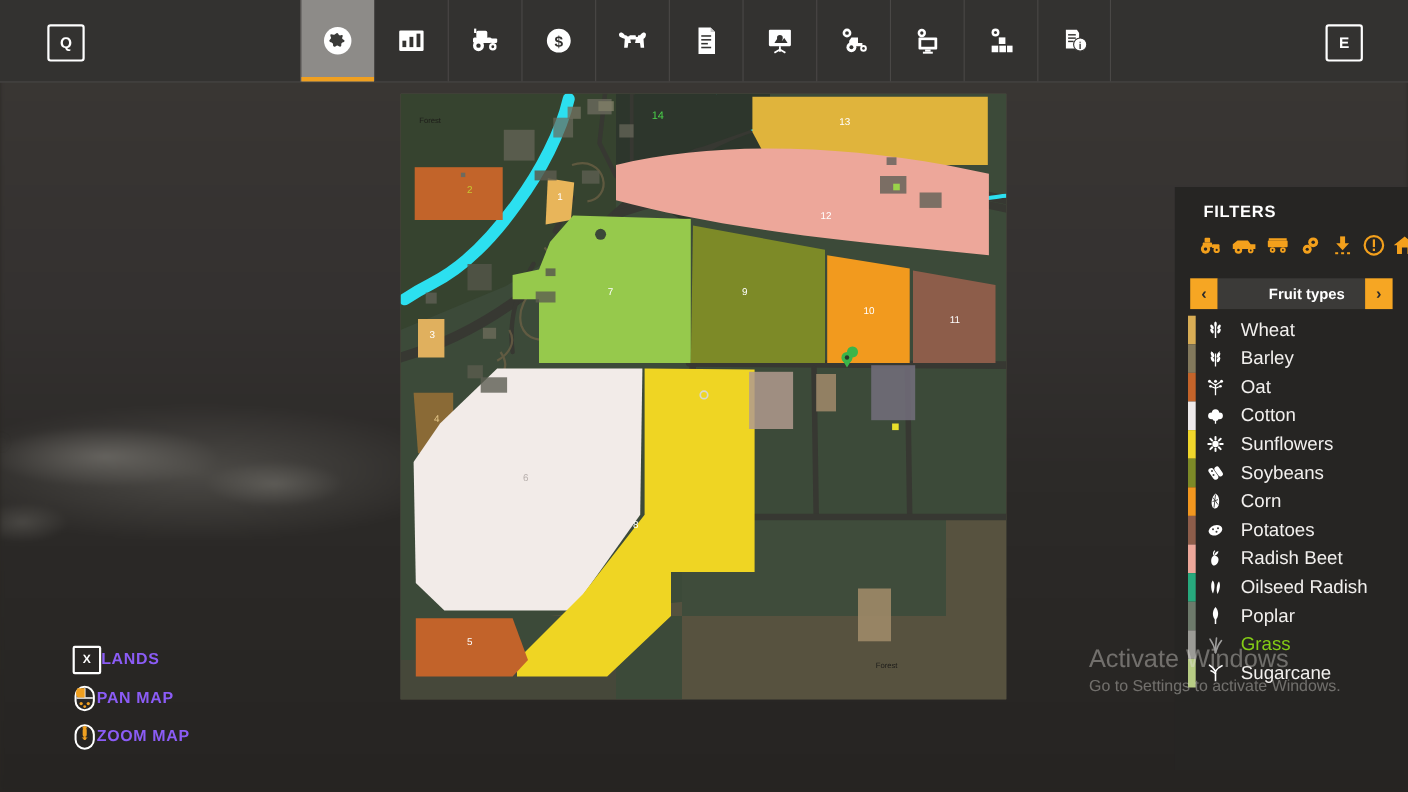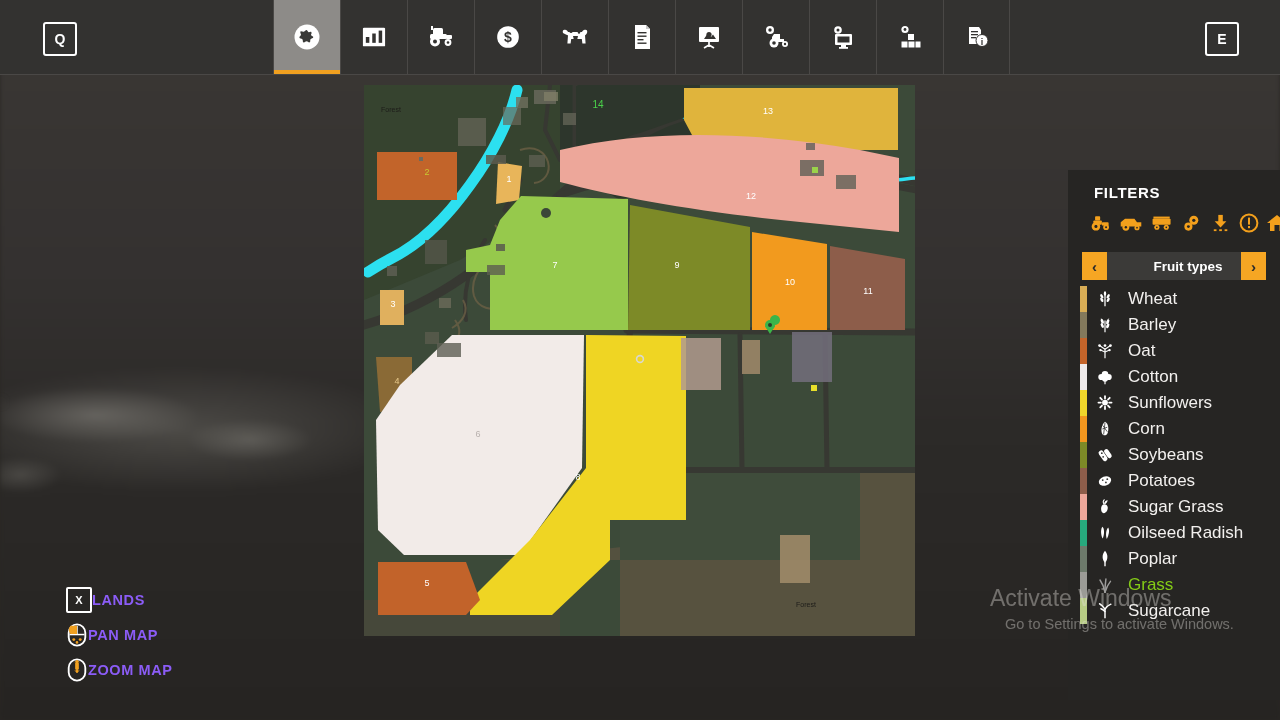--- a/index.html
+++ b/index.html
@@ -113,21 +113,21 @@
   .fruit-row.dim .fruit-lbl{color:#84cc16;}
   .fruit-row.dim .fruit-ic{opacity:.55;}
 
   
   #watermark{
     position:absolute;left:990px;top:585px;width:290px;
     color:rgba(225,222,218,.40);
     pointer-events:none;
   }
   #wm1{font-size:23px;line-height:26px;}
-  #wm2{font-size:14.5px;line-height:20px;margin-top:3px;margin-left:15px;}
+  #wm2{font-size:14.5px;line-height:20px;margin-top:3px;}
 </style>
 </head>
 <body>
 
 <div id="bg"></div>
 <div id="bg-streaks"></div>
 
 <div id="topbar">
   <div class="key-box" id="key-left">Q</div>
   <div class="key-box" id="key-right">E</div>
@@ -585,61 +585,61 @@
         <div class="swatch" style="background: rgb(240, 214, 43);"></div>
         <svg viewBox="0 0 22 22" class="fruit-ic">
           <circle cx="11" cy="10.5" r="3.2" fill="#fff"></circle>
           <g stroke="#fff" stroke-width="2" stroke-linecap="round">
             <path d="M11 3.5v2.6M11 15v2.6M3.8 10.5h2.6M15.6 10.5h2.6M5.8 5.3l1.9 1.9M14.3 13.8l1.9 1.9M16.2 5.3l-1.9 1.9M7.7 13.8l-1.9 1.9"></path>
           </g>
         </svg>
         <div class="fruit-lbl">Sunflowers</div>
       </div>
       <div class="fruit-row">
-        <div class="swatch" style="background: rgb(242, 151, 31);"></div>
-        <svg viewBox="0 0 22 22" class="fruit-ic">
-          <path d="M11 3 C14.5 5 15.5 10 14 15 C13 18.2 9.5 19 8 16.5 C6.2 13 7 6.5 11 3z" fill="#fff"></path>
-          <path d="M11 4 L9.5 17 M8.5 7 L13.5 14 M8 11 L13.5 9" stroke="#3a3a38" stroke-width=".9"></path>
-        </svg>
-        <div class="fruit-lbl">Corn</div>
-      </div>
-      <div class="fruit-row">
         <div class="swatch" style="background: rgb(125, 138, 39);"></div>
         <svg viewBox="0 0 22 22" class="fruit-ic">
           <g fill="#fff" transform="rotate(-35 11 11)">
             <rect x="6" y="4" width="5.5" height="13" rx="2.7"></rect>
             <rect x="12" y="6" width="5" height="11" rx="2.5"></rect>
           </g>
           <g fill="#3a3a38">
             <circle cx="7.5" cy="9" r="1"></circle>
             <circle cx="9" cy="13" r="1"></circle>
           </g>
         </svg>
         <div class="fruit-lbl">Soybeans</div>
+      </div>
+      <div class="fruit-row">
+        <div class="swatch" style="background: rgb(242, 151, 31);"></div>
+        <svg viewBox="0 0 22 22" class="fruit-ic">
+          <path d="M11 3 C14.5 5 15.5 10 14 15 C13 18.2 9.5 19 8 16.5 C6.2 13 7 6.5 11 3z" fill="#fff"></path>
+          <path d="M11 4 L9.5 17 M8.5 7 L13.5 14 M8 11 L13.5 9" stroke="#3a3a38" stroke-width=".9"></path>
+        </svg>
+        <div class="fruit-lbl">Corn</div>
       </div>
       <div class="fruit-row">
         <div class="swatch" style="background: rgb(141, 93, 74);"></div>
         <svg viewBox="0 0 22 22" class="fruit-ic">
           <ellipse cx="11" cy="11" rx="7" ry="5" transform="rotate(-20 11 11)" fill="#fff"></ellipse>
           <g fill="#3a3a38">
             <circle cx="8.5" cy="10" r="1"></circle>
             <circle cx="12" cy="12.6" r="1"></circle>
             <circle cx="13.5" cy="9" r="1"></circle>
           </g>
         </svg>
         <div class="fruit-lbl">Potatoes</div>
       </div>
       <div class="fruit-row">
         <div class="swatch" style="background: rgb(237, 167, 154);"></div>
         <svg viewBox="0 0 22 22" class="fruit-ic">
           <path d="M10 8 C13.5 8 15 11 13.5 14.5 C12.3 17.4 9 19 7.5 16.5 C6 14 6.5 8 10 8z" fill="#fff"></path>
           <path d="M10 8 C10 5 12 3.5 14 3.5 C13.5 6 12 7.8 10 8z" fill="#fff"></path>
           <path d="M10 8 C8.5 5.8 9 4 10.5 2.8" stroke="#fff" stroke-width="1.2" fill="none"></path>
         </svg>
-        <div class="fruit-lbl">Sugar Grass</div>
+        <div class="fruit-lbl">Radish Beet</div>
       </div>
       <div class="fruit-row">
         <div class="swatch" style="background: rgb(39, 169, 125);"></div>
         <svg viewBox="0 0 22 22" class="fruit-ic">
           <path d="M8 4 C10.5 5.5 10.5 12 8.5 17 C7 15 5.5 8 8 4z" fill="#fff"></path>
           <path d="M14.5 5 C16.5 8 15 14 13 17.5 C11.5 14 12 7.5 14.5 5z" fill="#fff"></path>
         </svg>
         <div class="fruit-lbl">Oilseed Radish</div>
       </div>
       <div class="fruit-row">

